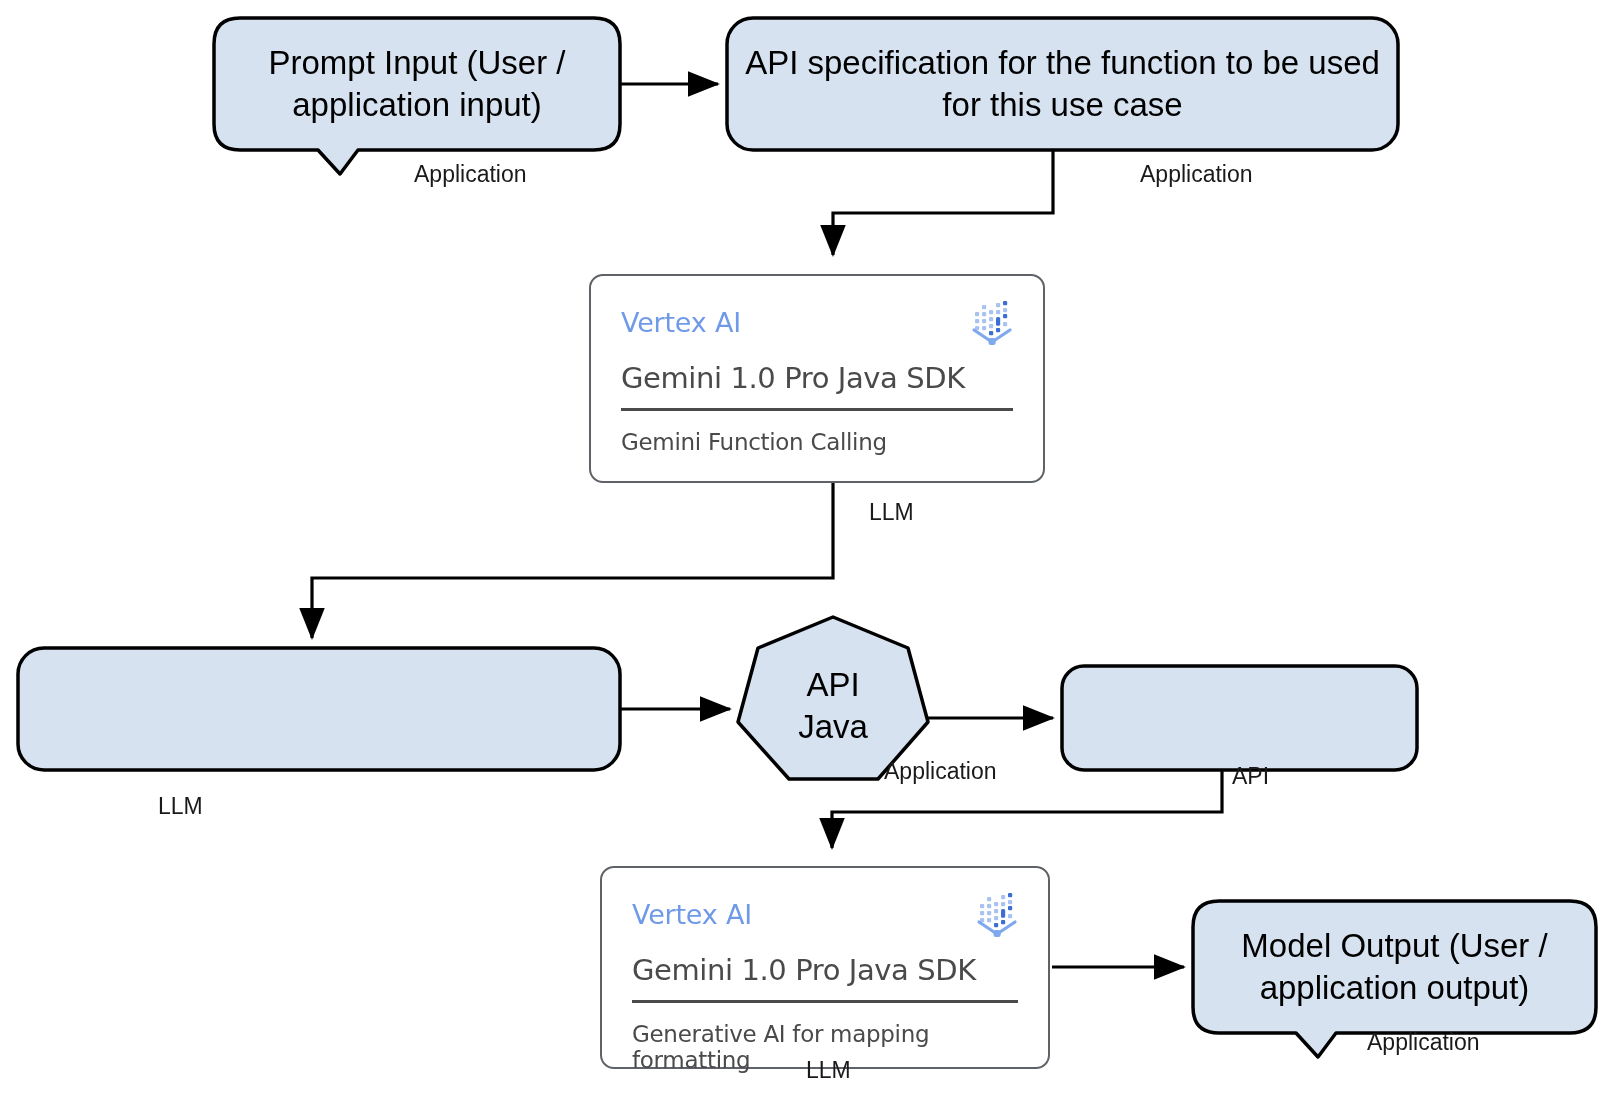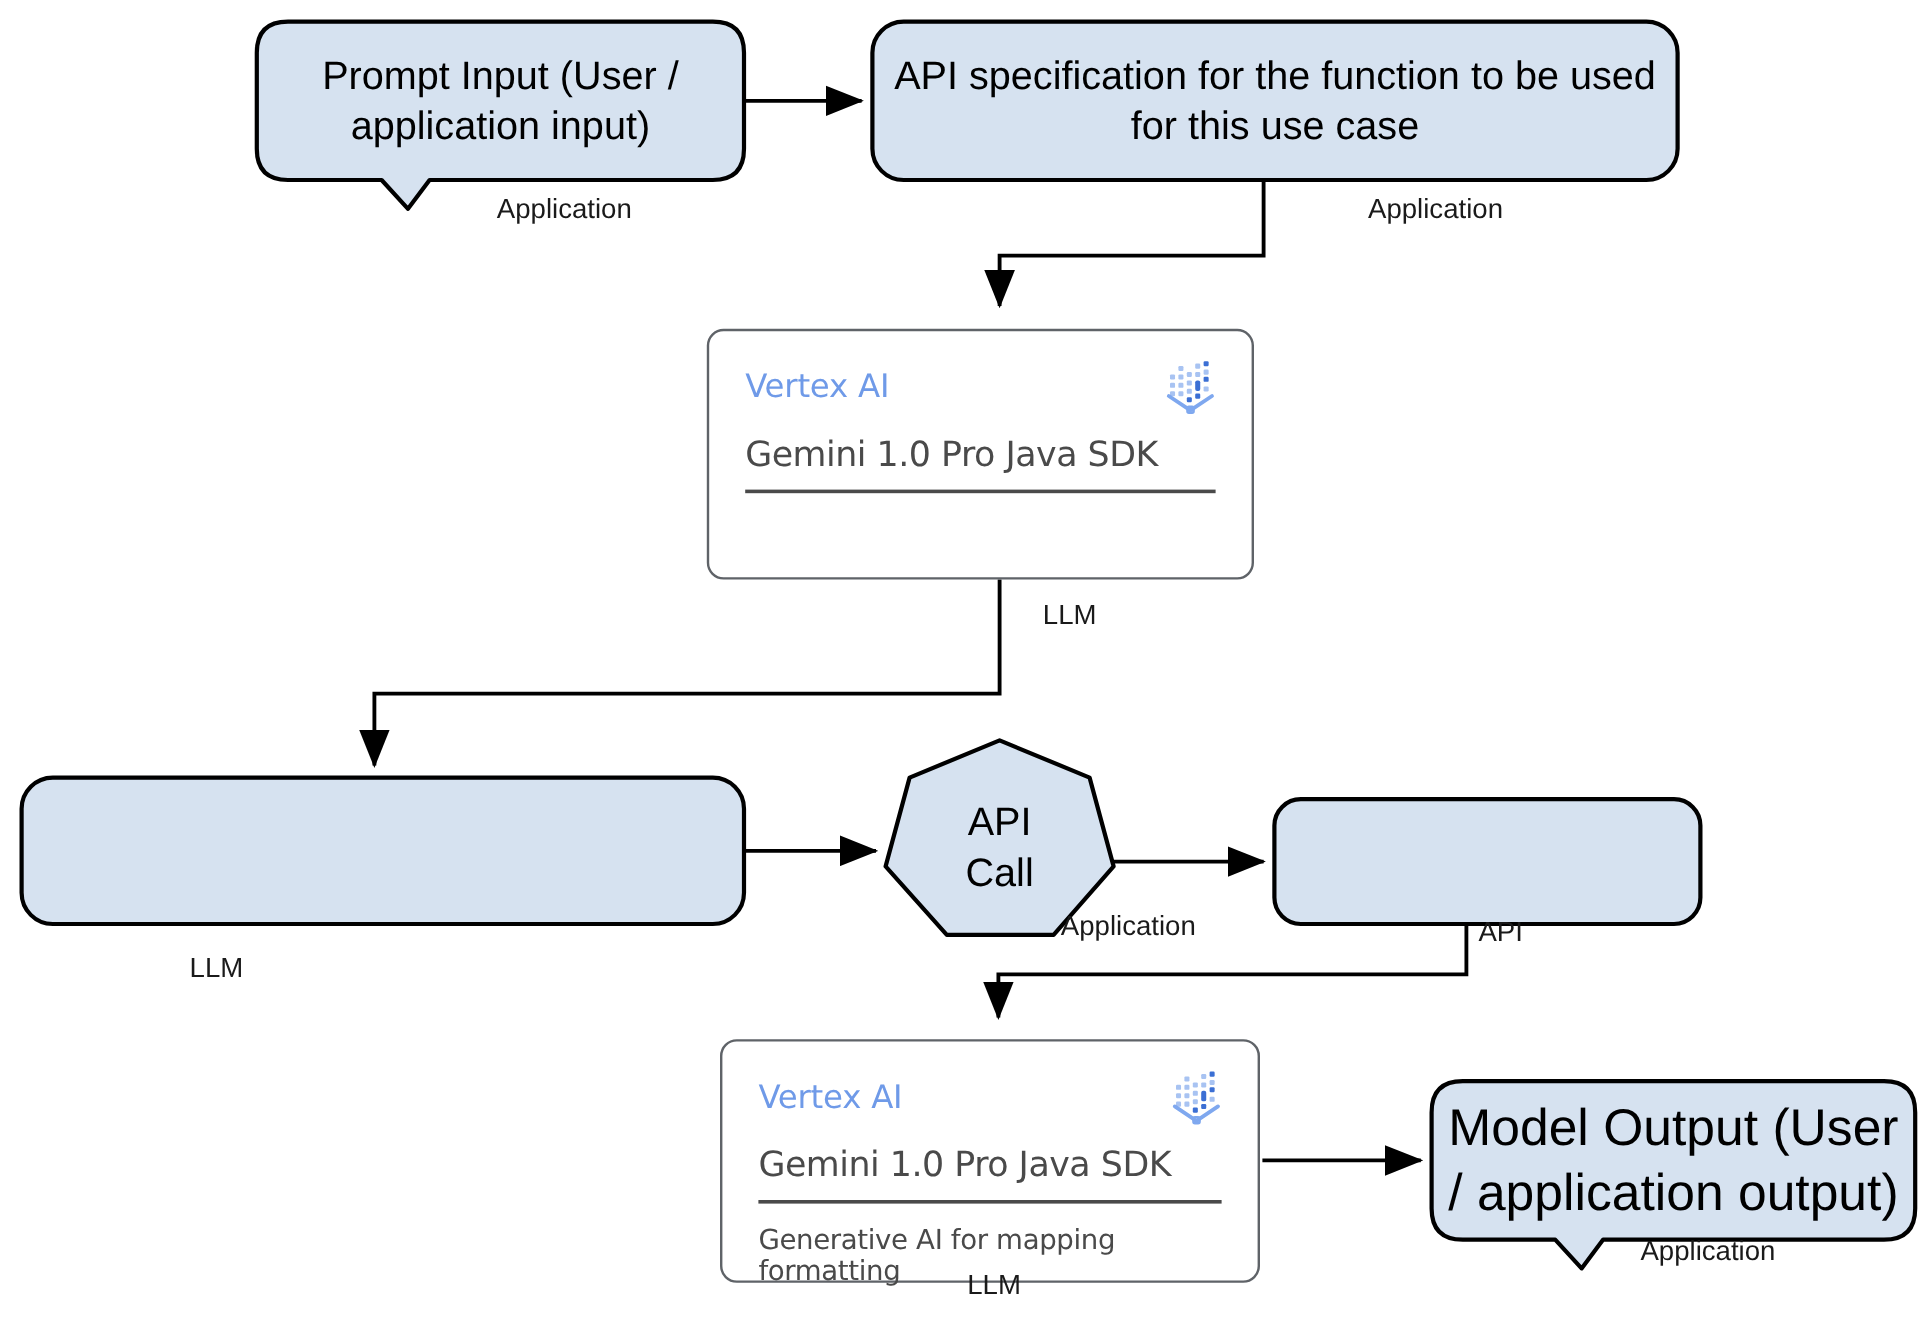--- a/index.html
+++ b/index.html
@@ -168,25 +168,25 @@
     </g>
   </svg>
 
   <div class="node-text" style="left:224px; top:22px; width:386px; height:124px; font-size:33px;">Prompt Input (User / application input)</div>
 
   <div class="node-text" style="left:745px; top:22px; width:635px; height:124px; font-size:33px;">API specification for the function to be used for this use case</div>
 
 
   <div class="node-text" style="left:745px; top:630px; width:176px; height:152px; font-size:33px; flex-direction:column;">
     <span>API</span>
-    <span>Call</span>
+    <span>Java</span>
   </div>
 
 
-  <div class="node-text" style="left:1203px; top:905px; width:383px; height:124px; font-size:43px;">Model Output (User / application output)</div>
+  <div class="node-text" style="left:1203px; top:905px; width:383px; height:124px; font-size:33px;">Model Output (User / application output)</div>
 
   <div class="vcard" style="left:589px; top:274px; width:456px; height:209px;">
     <div class="vcard-inner">
       <svg class="vcard-icon" viewBox="0 0 46 48">
 
         <g fill="#a8c3f2">
           <rect x="4" y="14" width="4.2" height="4.2" rx="1"></rect>
           <rect x="4" y="21" width="4.2" height="4.2" rx="1"></rect>
           <rect x="4" y="28" width="4.2" height="4.2" rx="1"></rect>
           <rect x="11" y="7" width="4.2" height="4.2" rx="1"></rect>
@@ -208,20 +208,21 @@
           <rect x="32" y="16" width="4.2" height="4.2" rx="1"></rect>
           <rect x="18" y="33" width="4.2" height="4.2" rx="1"></rect>
         </g>
 
         <path d="M 3 32 L 21 44 L 39 32" fill="none" stroke="#7fa8ef" stroke-width="3.2" stroke-linecap="round" stroke-linejoin="round"></path>
         <rect x="18.6" y="41" width="5" height="5" rx="1.2" fill="none" stroke="#7fa8ef" stroke-width="2.2"></rect>
       </svg>
       <div class="vcard-title">Vertex AI</div>
       <div class="vcard-sub">Gemini 1.0 Pro Java SDK</div>
       <div class="vcard-rule"></div>
+      <div class="vcard-foot">Gemini Function Calling</div>
     </div>
   </div>
 
   <div class="vcard" style="left:600px; top:866px; width:450px; height:203px;">
     <div class="vcard-inner">
       <svg class="vcard-icon" viewBox="0 0 46 48">
         <g fill="#a8c3f2">
           <rect x="4" y="14" width="4.2" height="4.2" rx="1"></rect>
           <rect x="4" y="21" width="4.2" height="4.2" rx="1"></rect>
           <rect x="4" y="28" width="4.2" height="4.2" rx="1"></rect>

